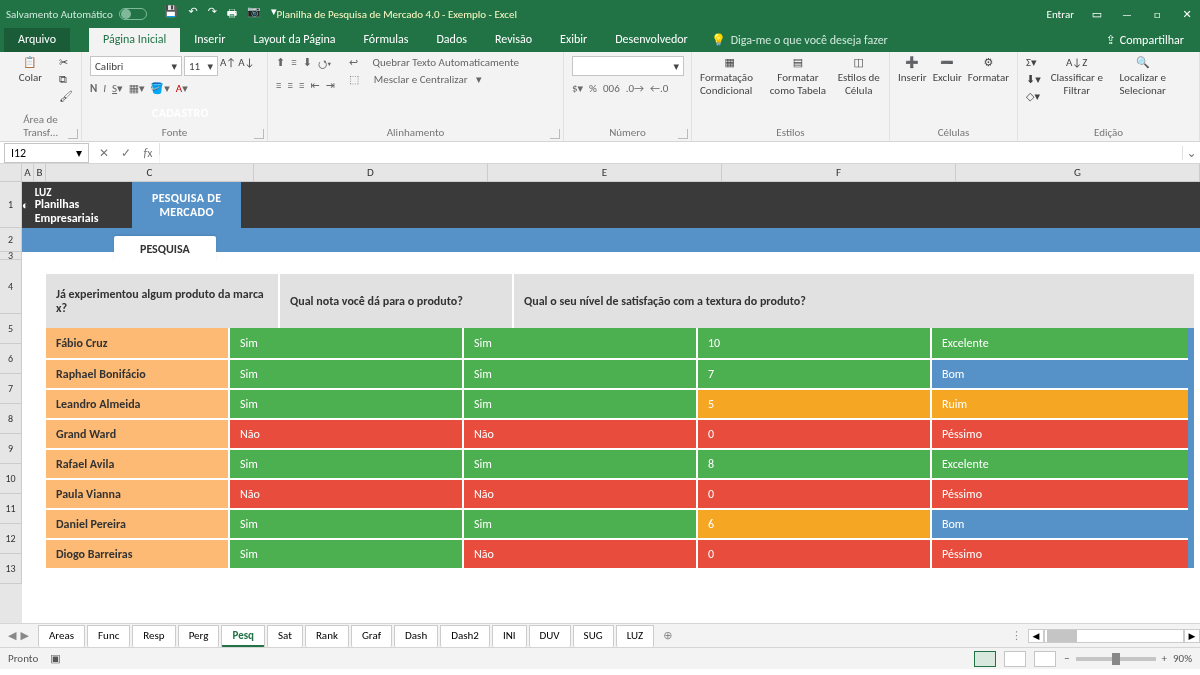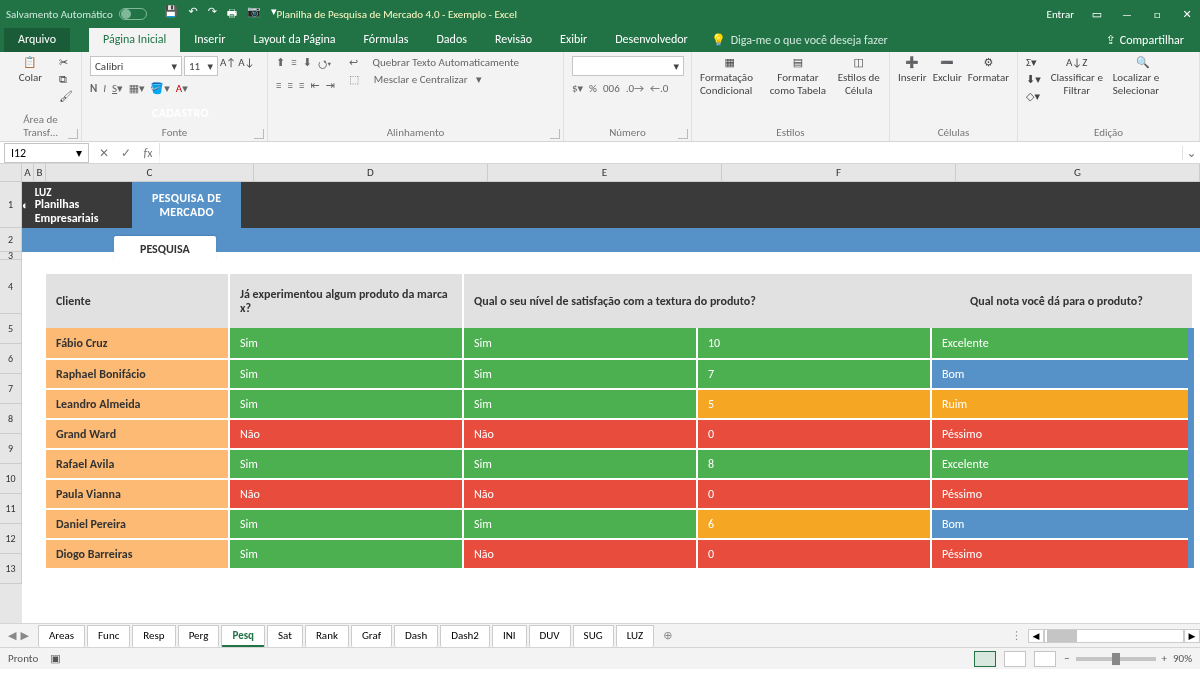--- a/index.html
+++ b/index.html
@@ -283,21 +283,21 @@
         <span>Σ▾</span>
         <span>⬇▾</span>
         <span>◇▾</span>
       </div>
       <div class="bigbtn" style="width:60px">
           <span>A↓Z</span>
           <span style="text-align:center">Classificar e Filtrar</span>
         </div>
       <div class="bigbtn" style="width:60px">
           <span>🔍</span>
-          <span style="text-align:left">Localizar e Selecionar</span>
+          <span style="text-align:center">Localizar e Selecionar</span>
         </div>
     </div>
     <div class="glabel">Edição</div>
   </div>
 </div>
 
 <div class="fbar">
   <div class="namebox">
     <span>I12</span>
     <span>▾</span>
@@ -351,24 +351,23 @@
           </div>
           <div class="navitem">RELATÓRIOS</div>
           <div class="navitem">INSTRUÇÕES</div>
         </div>
     </div>
     <div class="bluebar"></div>
     <div class="tab-pesq">PESQUISA</div>
 
     <div class="tbl">
       <div class="trow">
-        <div class="th c-name">Cliente</div>
         <div class="th c-col c-e">Já experimentou algum produto da marca x?</div>
+        <div class="th c-col c-f">Qual nota você dá para o produto?</div>
         <div class="th c-g">Qual o seu nível de satisfação com a textura do produto?</div>
-        <div class="th c-col c-f">Qual nota você dá para o produto?</div>
       </div>
       <div id="tablerows">
           <div class="trow">
             <div class="td name c-name">Fábio Cruz</div>
             <div class="td c-col c-d green">Sim</div>
             <div class="td c-col c-e green">Sim</div>
             <div class="td c-col c-f green">10</div>
             <div class="td c-g green">Excelente</div>
             <div class="edge"></div>
           </div>

